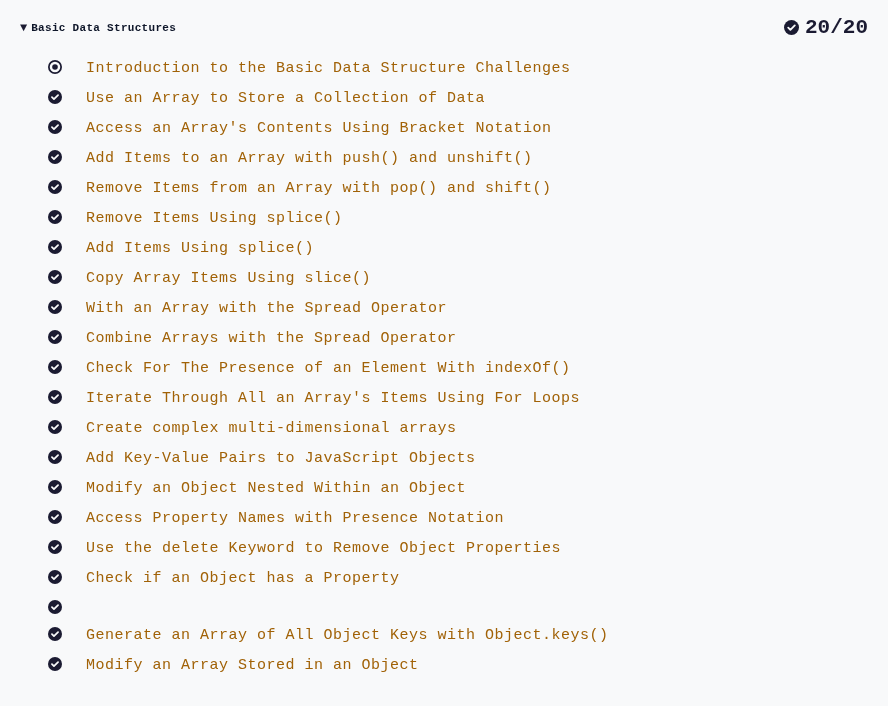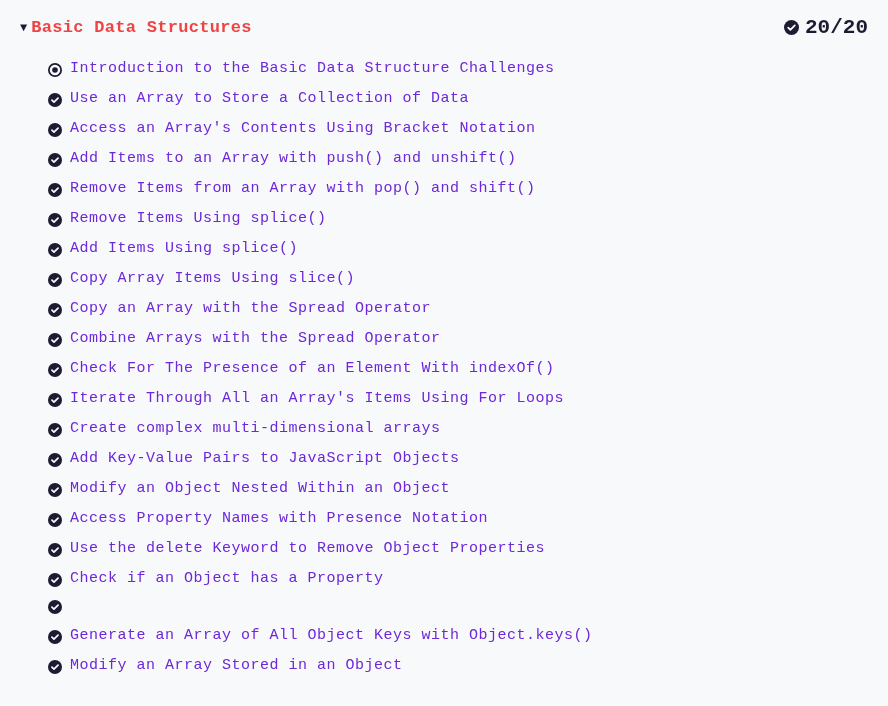--- a/index.html
+++ b/index.html
@@ -26,43 +26,43 @@
       display: flex;
       align-items: center;
       gap: 4px;
     }
     .caret {
       font-size: 12px;
       color: #1b1b32;
     }
     .section-title {
       font-weight: 600;
-      color: #ef4444;
-      font-size: 17px;
+      color: #0f172a;
+      font-size: 11px;
       letter-spacing: 0.3px;
     }
     .progress-wrap {
       display: flex;
       align-items: center;
       gap: 6px;
       font-weight: 600;
       color: #1b1b32;
       font-size: 21px;
     }
     .challenges-list {
       list-style: none;
       padding-left: 28px;
       padding-top: 6px;
     }
     .challenge-item {
       display: flex;
-      align-items: flex-end;
-      gap: 8px;
+      align-items: flex-start;
+      gap: 24px;
       padding: 6.5px 0;
-      color: #6d28d9;
+      color: #a16207;
       cursor: pointer;
     }
     .challenge-label {
       letter-spacing: 0.5px;
     }
     .icon-check svg, .icon-intro svg, .icon-check-header svg {
       display: block;
     }
   </style>
 </head>
@@ -157,21 +157,21 @@
       </span>
       <span class="challenge-label">Copy Array Items Using slice()</span>
     </li>
     <li class="challenge-item">
       <span class="icon-check">
         <svg width="14" height="14" viewBox="0 0 16 16">
           <circle cx="8" cy="8" r="8" fill="#1b1b32"></circle>
           <path d="M4.5 8.2 L6.8 10.5 L11.5 5.8" stroke="#f8f9fa" stroke-width="2" fill="none" stroke-linecap="round" stroke-linejoin="round"></path>
         </svg>
       </span>
-      <span class="challenge-label">Copy an Array with the Spread Operator</span>
+      <span class="challenge-label">With an Array with the Spread Operator</span>
     </li>
     <li class="challenge-item">
       <span class="icon-check">
         <svg width="14" height="14" viewBox="0 0 16 16">
           <circle cx="8" cy="8" r="8" fill="#1b1b32"></circle>
           <path d="M4.5 8.2 L6.8 10.5 L11.5 5.8" stroke="#f8f9fa" stroke-width="2" fill="none" stroke-linecap="round" stroke-linejoin="round"></path>
         </svg>
       </span>
       <span class="challenge-label">Combine Arrays with the Spread Operator</span>
     </li>

